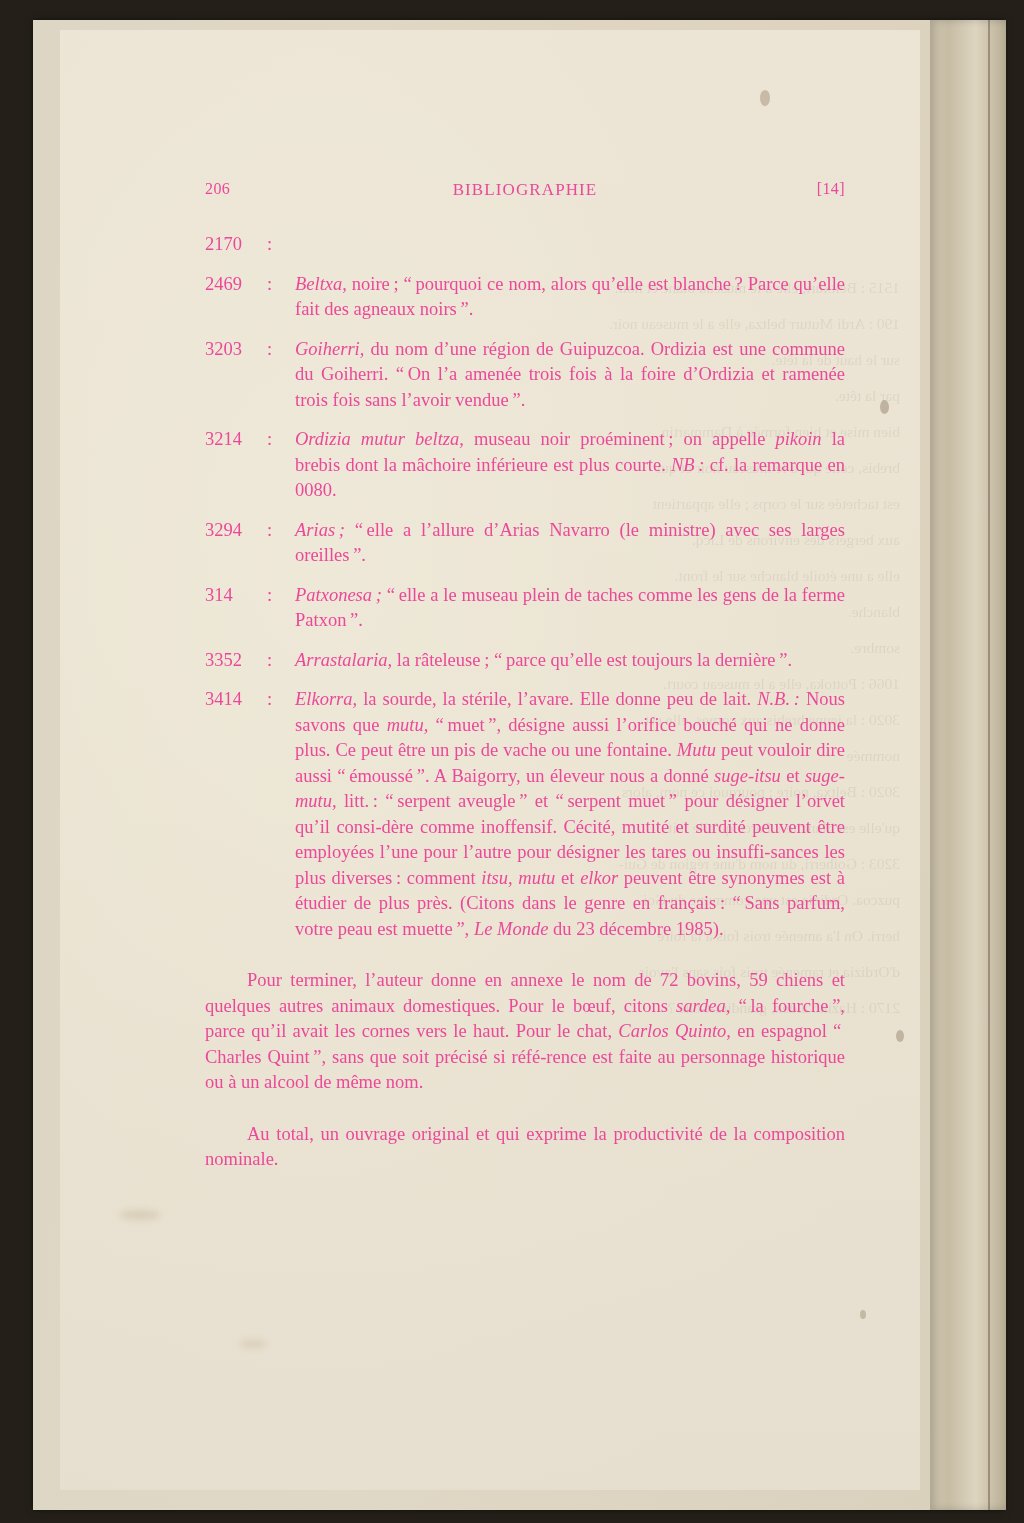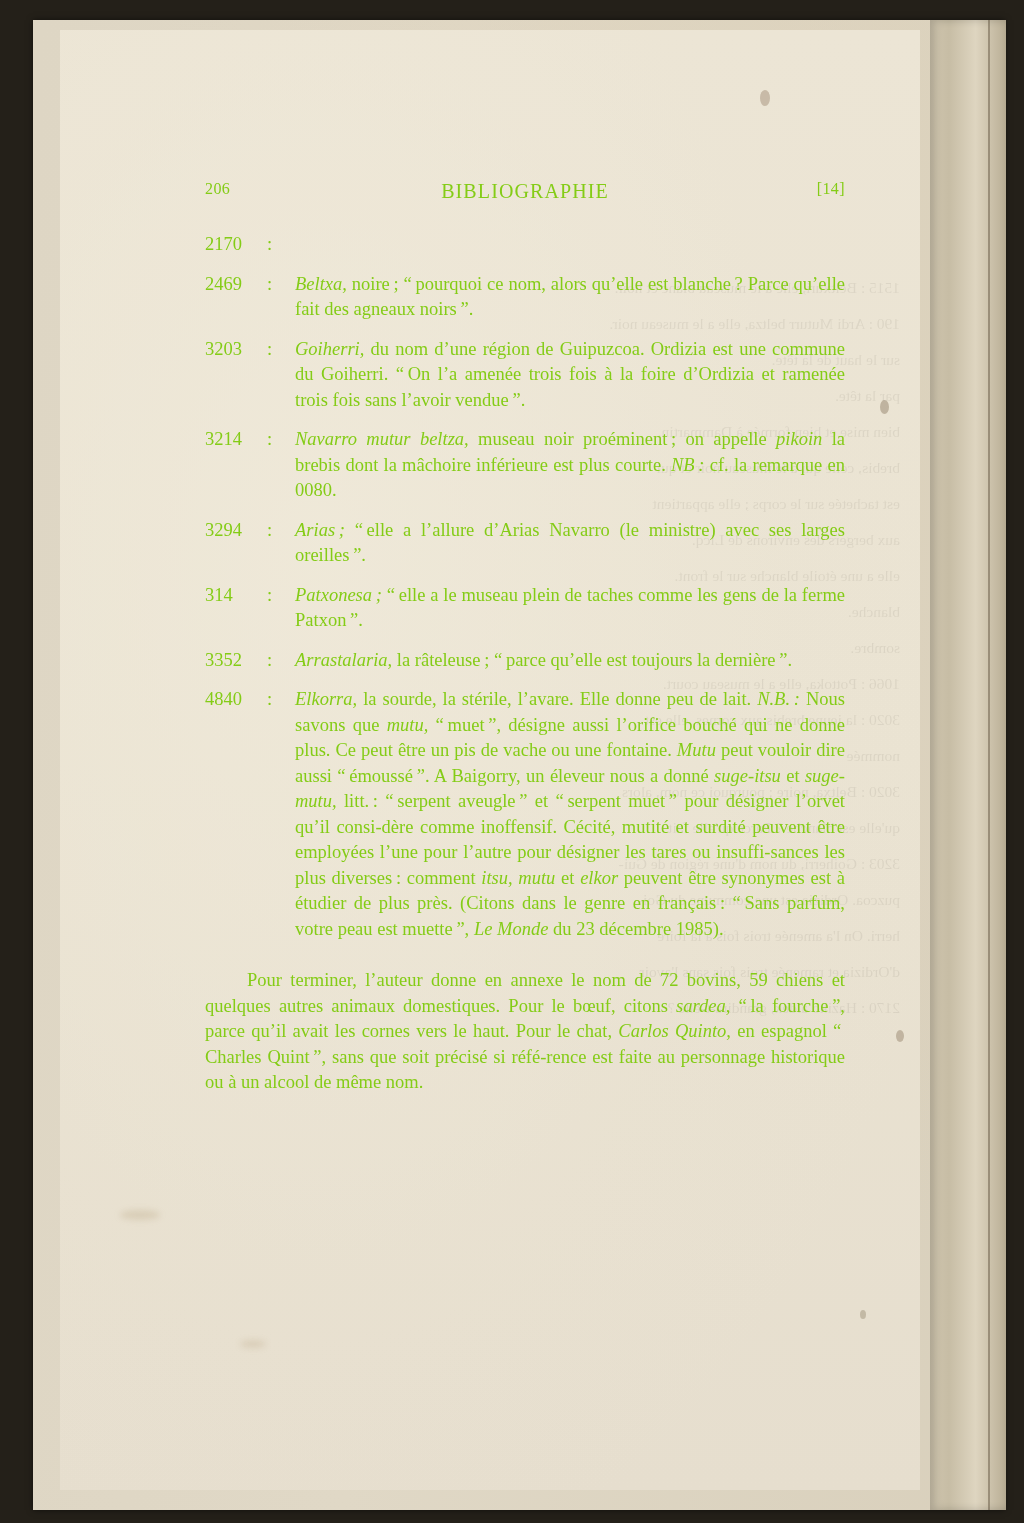--- a/index.html
+++ b/index.html
@@ -88,38 +88,38 @@
     position: absolute;
     border-radius: 50%;
     pointer-events: none;
   }
 
   .content {
     position: absolute;
     left: 205px;
     top: 180px;
     width: 640px;
-    color: #84cc16;
+    color: #ec4899;
   }
 
   .runhead {
     position: relative;
     height: 26px;
     font-size: 16px;
     letter-spacing: 0.4px;
     margin-bottom: 26px;
   }
   .runhead .folio {
     position: absolute; left: 0; top: 0;
     font-size: 16px;
   }
   .runhead .title {
     position: absolute; left: 0; right: 0; top: 0;
     text-align: center;
-    font-size: 20px;
+    font-size: 17px;
     letter-spacing: 1.1px;
   }
   .runhead .bracket {
     position: absolute; right: 0; top: 0;
     font-size: 16px;
   }
 
   .entry {
     display: flex;
     margin-bottom: 14px;
@@ -222,43 +222,44 @@
           <span class="body"><i>Beltxa,</i> noire ; “ pourquoi ce nom, alors qu’elle est blanche ? Parce qu’elle fait des agneaux noirs ”.</span>
         </div>
         <div class="entry">
           <span class="num">3203</span>
           <span class="colon">:</span>
           <span class="body"><i>Goiherri,</i> du nom d’une région de Guipuzcoa. Ordizia est une commune du Goiherri. “ On l’a amenée trois fois à la foire d’Ordizia et ramenée trois fois sans l’avoir vendue ”.</span>
         </div>
         <div class="entry">
           <span class="num">3214</span>
           <span class="colon">:</span>
-          <span class="body"><i>Navarro mutur beltza,</i> museau noir proéminent ; on appelle <i>pikoin</i> la brebis dont la mâchoire inférieure est plus courte. <i>NB :</i> cf. la remarque en 0080.</span>
+          <span class="body"><i>Ordizia mutur beltza,</i> museau noir proéminent ; on appelle <i>pikoin</i> la brebis dont la mâchoire inférieure est plus courte. <i>NB :</i> cf. la remarque en 0080.</span>
         </div>
         <div class="entry">
           <span class="num">3294</span>
           <span class="colon">:</span>
           <span class="body"><i>Arias ;</i> “ elle a l’allure d’Arias Navarro (le ministre) avec ses larges oreilles ”.</span>
         </div>
         <div class="entry">
           <span class="num">314</span>
           <span class="colon">:</span>
           <span class="body"><i>Patxonesa ;</i> “ elle a le museau plein de taches comme les gens de la ferme Patxon ”.</span>
         </div>
         <div class="entry">
           <span class="num">3352</span>
           <span class="colon">:</span>
           <span class="body"><i>Arrastalaria,</i> la râteleuse ; “ parce qu’elle est toujours la dernière ”.</span>
         </div>
         <div class="entry">
-          <span class="num">4840</span>
+          <span class="num">3414</span>
           <span class="colon">:</span>
           <span class="body"><i>Elkorra,</i> la sourde, la stérile, l’avare. Elle donne peu de lait. <i>N.B. :</i> Nous savons que <i>mutu,</i> “ muet ”, désigne aussi l’orifice bouché qui ne donne plus. Ce peut être un pis de vache ou une fontaine. <i>Mutu</i> peut vouloir dire aussi “ émoussé ”. A Baigorry, un éleveur nous a donné <i>suge-itsu</i> et <i>suge-mutu,</i> litt. : “ serpent aveugle ” et “ serpent muet ” pour désigner l’orvet qu’il consi-dère comme inoffensif. Cécité, mutité et surdité peuvent être employées l’une pour l’autre pour désigner les tares ou insuffi-sances les plus diverses : comment <i>itsu, mutu</i> et <i>elkor</i> peuvent être synonymes est à étudier de plus près. (Citons dans le genre en français : “ Sans parfum, votre peau est muette ”, <i>Le Monde</i> du 23 décembre 1985).</span>
         </div>
       </div>
 
     <div id="paragraphs">
         <div class="para indent">Pour terminer, l’auteur donne en annexe le nom de 72 bovins, 59 chiens et quelques autres animaux domestiques. Pour le bœuf, citons <i>sardea,</i> “ la fourche ”, parce qu’il avait les cornes vers le haut. Pour le chat, <i>Carlos Quinto,</i> en espagnol “ Charles Quint ”, sans que soit précisé si réfé-rence est faite au personnage historique ou à un alcool de même nom.</div>
+        <div class="para indent">Au total, un ouvrage original et qui exprime la productivité de la composition nominale.</div>
       </div>
 
 
   </div>
 </div>
 
 </body></html>

